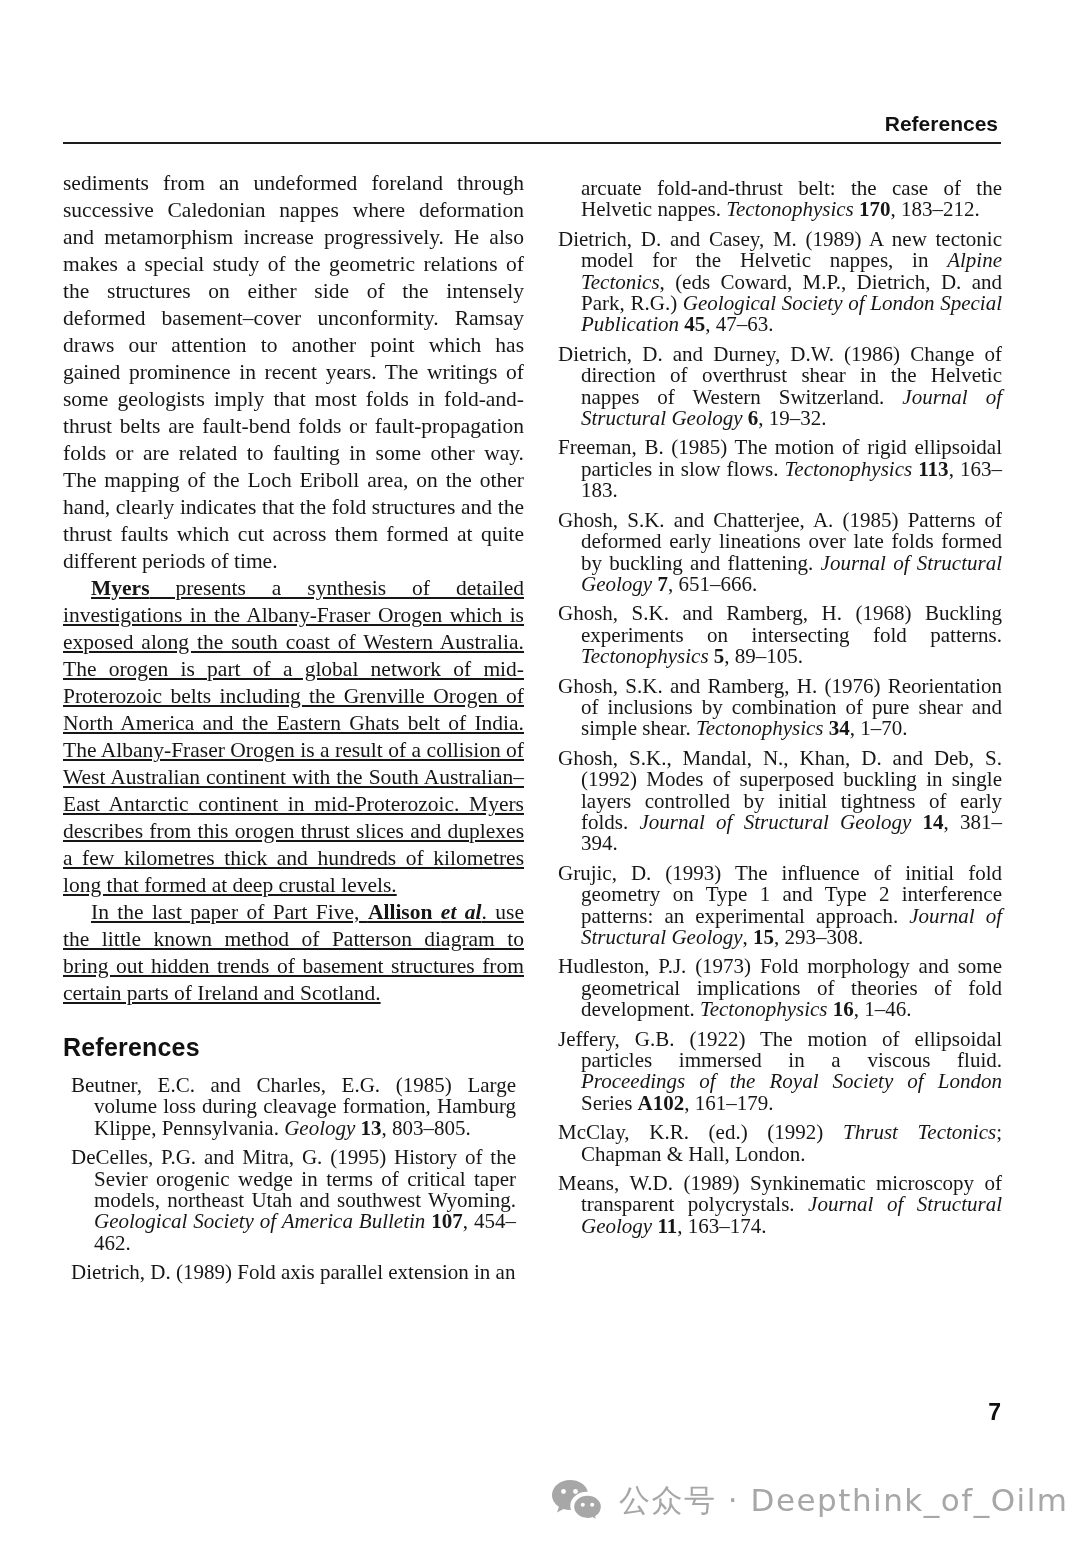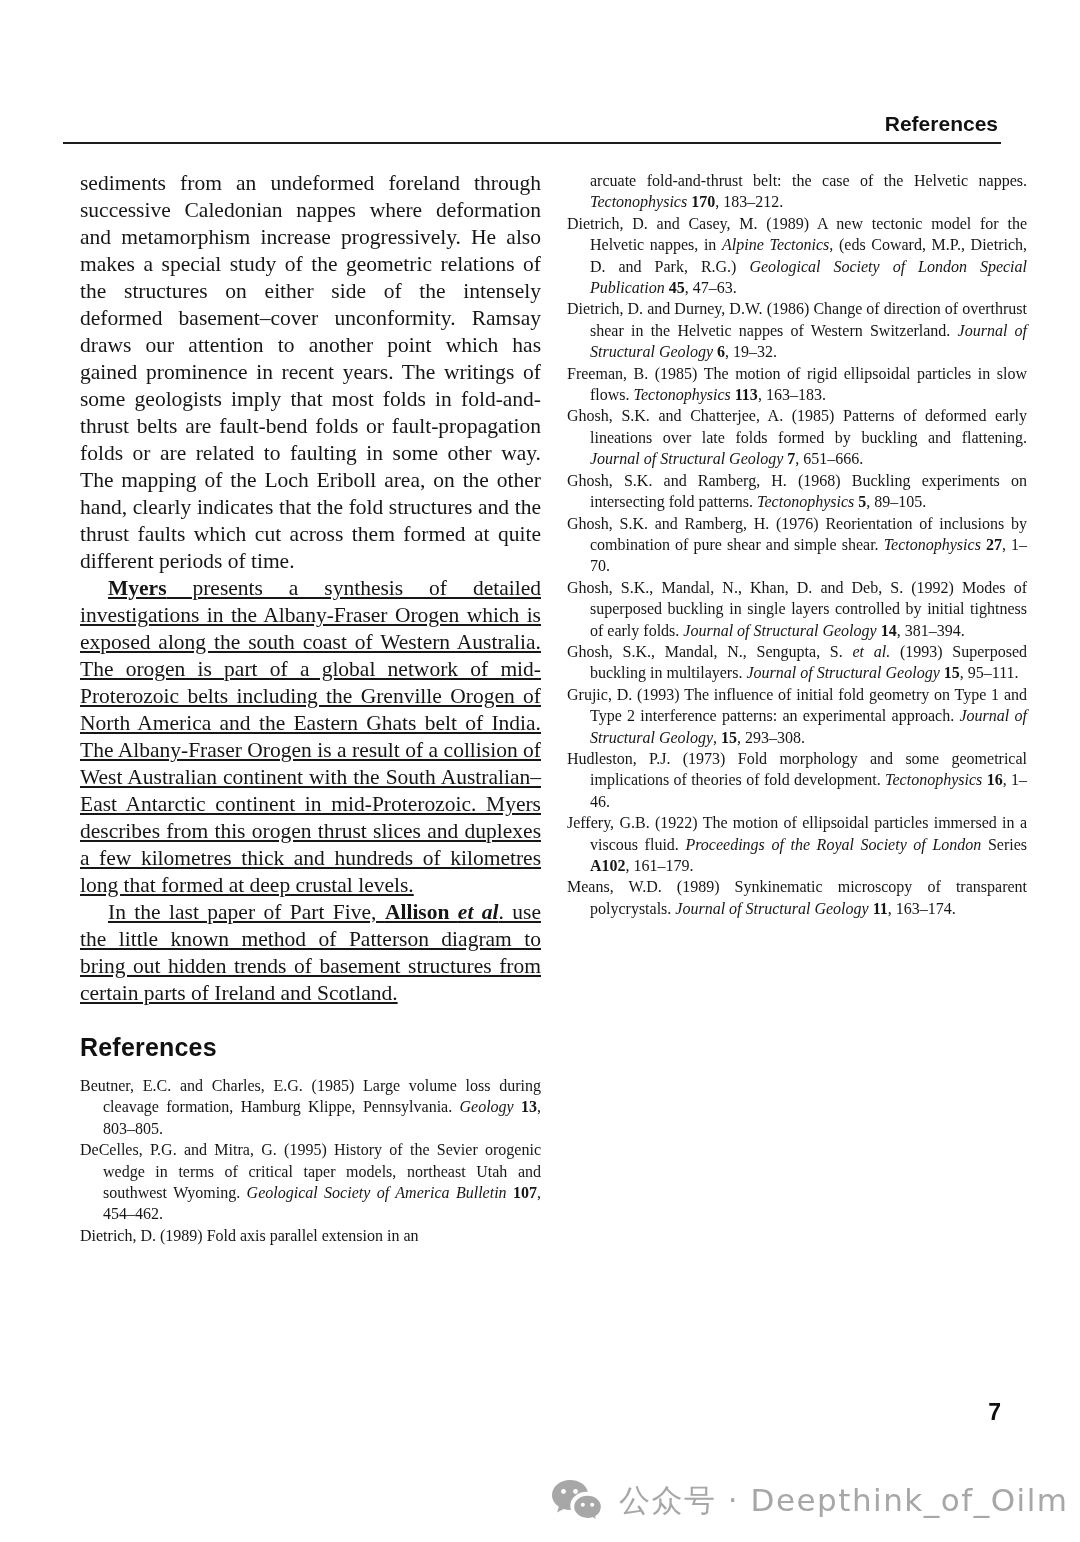--- a/index.html
+++ b/index.html
@@ -25,21 +25,21 @@
     position: absolute;
     top: 142px;
     left: 63px;
     right: 67px;
     height: 2px;
     background: #1d1d1d;
   }
   .columns {
     position: absolute;
     top: 170px;
-    left: 80px;
+    left: 63px;
     width: 947px;
     display: flex;
     gap: 26px;
   }
   .col-left  { width: 461px; }
   .col-right { width: 460px; }
 
   .para {
     margin: 0;
     font-size: 21.5px;
@@ -52,22 +52,22 @@
   .refs-heading {
     margin: 26px 0 13px 0;
     font-family: "Liberation Sans", sans-serif;
     font-weight: bold;
     font-size: 25px;
     color: #111111;
     letter-spacing: 0.2px;
   }
 
   .ref {
-    margin: 0;
-    font-size: 16px;
+    margin: 8px;
+    font-size: 21px;
     line-height: 21.4px;
     text-align: justify;
     padding-left: 23px;
     text-indent: -23px;
     color: #161616;
   }
   .ref.cont { text-indent: 0; }
 
   .it { font-style: italic; }
   .bd { font-weight: bold; }
@@ -123,26 +123,26 @@
     </section>
 
     <section class="col col-right">
       <div id="right-refs">
           <p class="ref cont"><span>arcuate fold-and-thrust belt: the case of the Helvetic nappes. </span><span class="it">Tectonophysics</span><span> </span><span class="bd">170</span><span>, 183–212.</span></p>
           <p class="ref"><span>Dietrich, D. and Casey, M. (1989) A new tectonic model for the Helvetic nappes, in </span><span class="it">Alpine Tectonics</span><span>, (eds Coward, M.P., Dietrich, D. and Park, R.G.) </span><span class="it">Geological Society of London Special Publication</span><span> </span><span class="bd">45</span><span>, 47–63.</span></p>
           <p class="ref"><span>Dietrich, D. and Durney, D.W. (1986) Change of direction of overthrust shear in the Helvetic nappes of Western Switzerland. </span><span class="it">Journal of Structural Geology</span><span> </span><span class="bd">6</span><span>, 19–32.</span></p>
           <p class="ref"><span>Freeman, B. (1985) The motion of rigid ellipsoidal particles in slow flows. </span><span class="it">Tectonophysics</span><span> </span><span class="bd">113</span><span>, 163–183.</span></p>
           <p class="ref"><span>Ghosh, S.K. and Chatterjee, A. (1985) Patterns of deformed early lineations over late folds formed by buckling and flattening. </span><span class="it">Journal of Structural Geology</span><span> </span><span class="bd">7</span><span>, 651–666.</span></p>
           <p class="ref"><span>Ghosh, S.K. and Ramberg, H. (1968) Buckling experiments on intersecting fold patterns. </span><span class="it">Tectonophysics</span><span> </span><span class="bd">5</span><span>, 89–105.</span></p>
-          <p class="ref"><span>Ghosh, S.K. and Ramberg, H. (1976) Reorientation of inclusions by combination of pure shear and simple shear. </span><span class="it">Tectonophysics</span><span> </span><span class="bd">27</span><span>, 1–70.</span></p>
+          <p class="ref"><span>Ghosh, S.K. and Ramberg, H. (1976) Reorientation of inclusions by combination of pure shear and simple shear. </span><span class="it">Tectonophysics</span><span> </span><span class="bd">34</span><span>, 1–70.</span></p>
           <p class="ref"><span>Ghosh, S.K., Mandal, N., Khan, D. and Deb, S. (1992) Modes of superposed buckling in single layers controlled by initial tightness of early folds. </span><span class="it">Journal of Structural Geology</span><span> </span><span class="bd">14</span><span>, 381–394.</span></p>
-          <p class="ref"><span>Ghosh, S.K., Mandal, N., Sengupta, S. </span><span class="it">et al.</span><span> (1993) Superposed buckling in multilayers. </span><span class="it">Journal of Structural Geology</span><span> </span><span class="bd">15</span><span>, 95–111.</span></p>
           <p class="ref"><span>Grujic, D. (1993) The influence of initial fold geometry on Type 1 and Type 2 interference patterns: an experimental approach. </span><span class="it">Journal of Structural Geology</span><span>, </span><span class="bd">15</span><span>, 293–308.</span></p>
           <p class="ref"><span>Hudleston, P.J. (1973) Fold morphology and some geometrical implications of theories of fold development. </span><span class="it">Tectonophysics</span><span> </span><span class="bd">16</span><span>, 1–46.</span></p>
           <p class="ref"><span>Jeffery, G.B. (1922) The motion of ellipsoidal particles immersed in a viscous fluid. </span><span class="it">Proceedings of the Royal Society of London</span><span> Series </span><span class="bd">A102</span><span>, 161–179.</span></p>
+          <p class="ref"><span>McClay, K.R. (ed.) (1992) </span><span class="it">Thrust Tectonics</span><span>; Chapman &amp; Hall, London.</span></p>
           <p class="ref"><span>Means, W.D. (1989) Synkinematic microscopy of transparent polycrystals. </span><span class="it">Journal of Structural Geology</span><span> </span><span class="bd">11</span><span>, 163–174.</span></p>
         </div>
     </section>
   </main>
 
   <div class="page-number">7</div>
 
   <div class="watermark">
     <svg width="54" height="48" viewBox="0 0 54 48" aria-hidden="true">
       <path fill="#a7a7a7" d="M20 3C10.1 3 2 9.7 2 18c0 4.8 2.7 9 6.9 11.7L7 35.5l6.5-3.4c2 .6 4.2 1 6.5 1 .3 0 .7 0 1-.1-.5-1.3-.7-2.7-.7-4.1 0-7.8 7.3-14.1 16.3-14.1h1.2C36.3 7.9 28.9 3 20 3z"></path>

